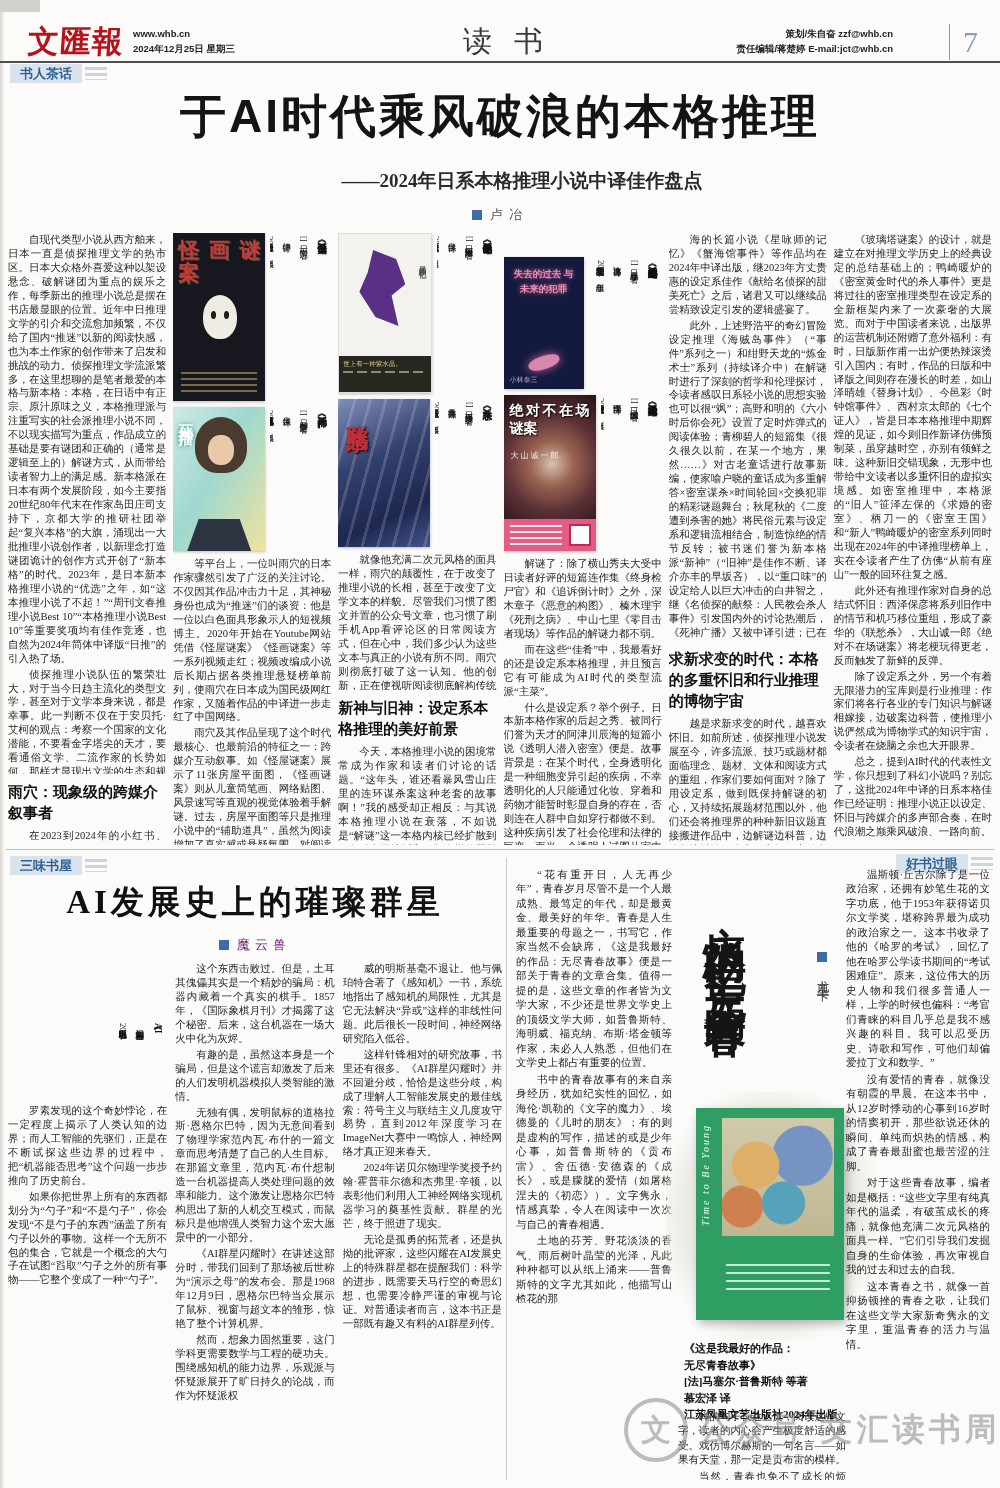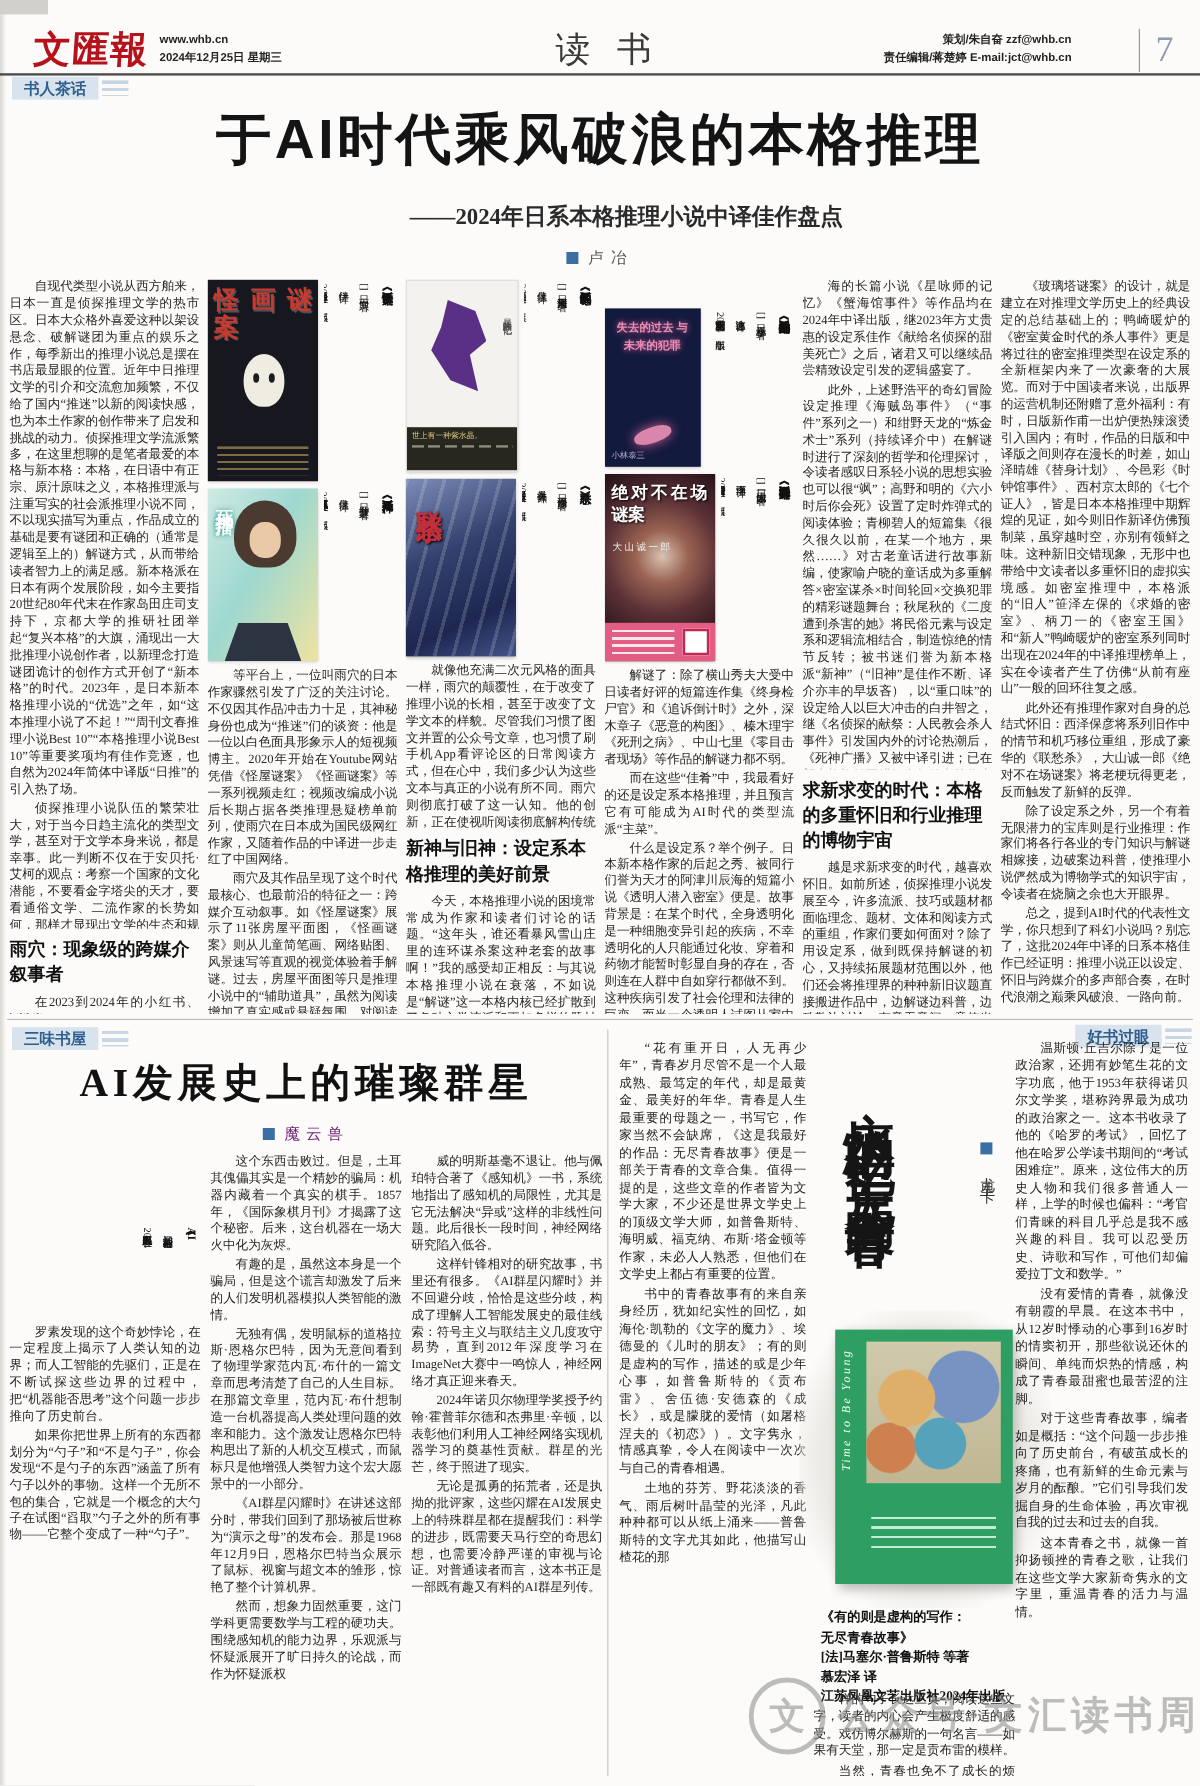--- a/index.html
+++ b/index.html
@@ -395,36 +395,36 @@
 
     <div class="a3-book">
       <div class="cov-green">
         <div class="collage"></div>
         <div class="spine">Time to Be Young</div>
         <div class="glines"></div>
       </div>
     </div>
 
     <div class="a3-cap">
-      <div>《有的则是虚构的写作：</div>
+      <div>《这是我最好的作品：</div>
       <div>无尽青春故事》</div>
       <div>[法]马塞尔·普鲁斯特 等著</div>
       <div>慕宏泽 译</div>
       <div>江苏凤凰文艺出版社2024年出版</div>
     </div>
 
     <div class="a3-mid ptxt">
       <p>样的句子长达三页，阅读这些文字，读者的内心会产生极度舒适的感受。戏仿博尔赫斯的一句名言——如果有天堂，那一定是贡布雷的模样。</p>
       <p>当然，青春也免不了成长的烦恼，最让人头疼的大概就是上学了。</p>
     </div>
 
     <div class="a3-right ptxt">
       <p>温斯顿·丘吉尔除了是一位政治家，还拥有妙笔生花的文字功底，他于1953年获得诺贝尔文学奖，堪称跨界最为成功的政治家之一。这本书收录了他的《哈罗的考试》，回忆了他在哈罗公学读书期间的“考试困难症”。原来，这位伟大的历史人物和我们很多普通人一样，上学的时候也偏科：“考官们青睐的科目几乎总是我不感兴趣的科目。我可以忍受历史、诗歌和写作，可他们却偏爱拉丁文和数学。”</p>
       <p>没有爱情的青春，就像没有朝霞的早晨。在这本书中，从12岁时悸动的心事到16岁时的情窦初开，那些欲说还休的瞬间、单纯而炽热的情感，构成了青春最甜蜜也最苦涩的注脚。</p>
-      <p>对于这些青春故事，编者如是概括：“这个问题一步步推向了历史前台，有破茧成长的疼痛，也有新鲜的生命元素与岁月的酝酿。”它们引导我们发掘自身的生命体验，再次审视自我的过去和过去的自我。</p>
+      <p>对于这些青春故事，编者如是概括：“这些文字里有纯真年代的温柔，有破茧成长的疼痛，就像他充满二次元风格的面具一样。”它们引导我们发掘自身的生命体验，再次审视自我的过去和过去的自我。</p>
       <p>这本青春之书，就像一首抑扬顿挫的青春之歌，让我们在这些文学大家新奇隽永的文字里，重温青春的活力与温情。</p>
     </div>
   </div>
 
   <div class="wm">
     <span class="wm-circle">文</span>
     <span class="wm-text">公众号·文汇读书周报</span>
   </div>
 </div>
 

